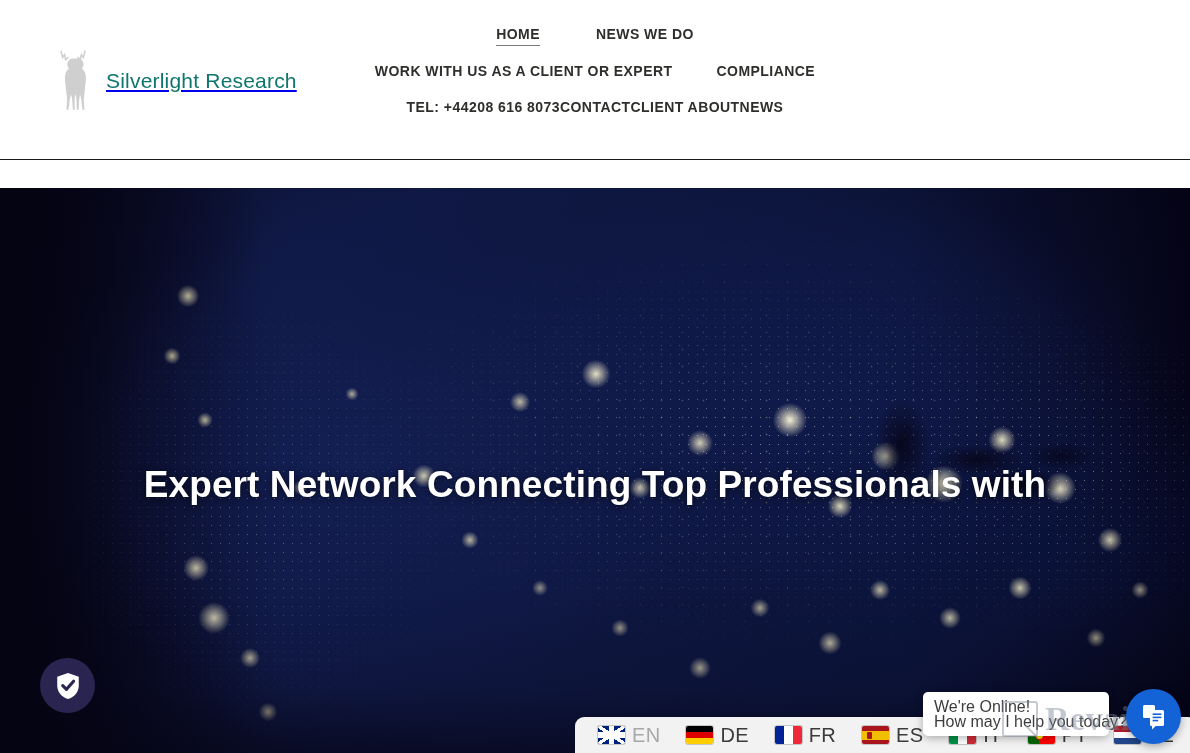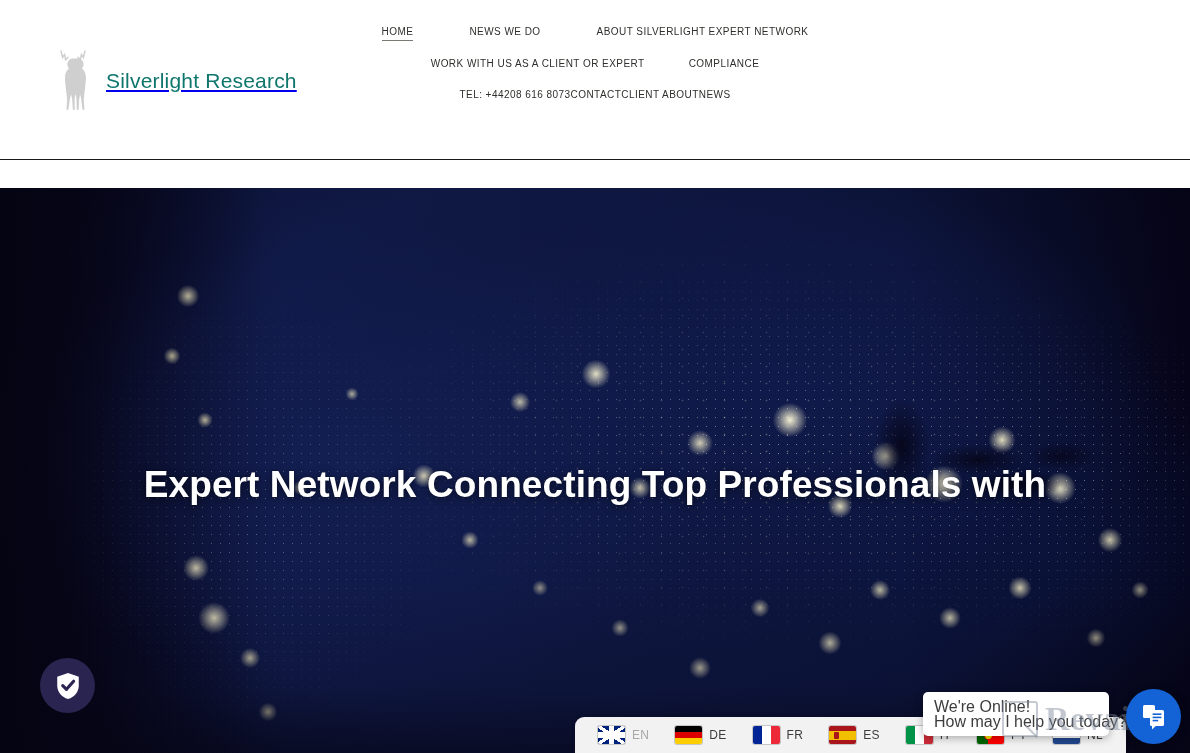--- a/index.html
+++ b/index.html
@@ -32,23 +32,23 @@
 
   .nav { position: absolute; left: 0; top: 26px; width: 1190px; }
   .nav-row {
     display: flex; justify-content: center; align-items: baseline;
     width: 100%;
   }
   .nav-row.r1 { gap: 56px; margin-bottom: 17px; }
   .nav-row.r2 { gap: 44px; margin-bottom: 17px; }
   .nav-row.r3 { }
   .nav-link {
-    font-size: 10px; color: #2e2e2b; letter-spacing: .45px;
+    font-size: 14px; color: #2e2e2b; letter-spacing: .45px;
     text-decoration: none; white-space: nowrap; cursor: pointer;
-    padding-bottom: 3px; font-weight: 400;
+    padding-bottom: 3px; font-weight: 700;
   }
   .nav-link.active { border-bottom: 1px solid #7a7a75; }
 
   
   .hero {
     position: absolute; left: 0; top: 160px;
     width: 1190px; height: 593px;
     overflow: hidden;
     background: #0b0820;
     margin-top: 28px;
@@ -182,21 +182,21 @@
   }
   .lang-item {
     display: flex; align-items: center; gap: 7px;
     padding: 0 13px; cursor: pointer; height: 36px;
   }
   .flag {
     width: 27px; height: 18px; border-radius: 2px;
     box-shadow: 0 0 0 1px rgba(0,0,0,.18); position: relative; overflow: hidden;
     flex: 0 0 auto;
   }
-  .lang-label { font-size: 12px; color: #3b3b3b; letter-spacing: .3px; }
+  .lang-label { font-size: 20px; color: #3b3b3b; letter-spacing: .3px; }
   .lang-item.active .lang-label { color: #a8a8a8; }
 
   
   .fl-gb { background: #00247d; }
   .fl-gb::before {
     content:""; position:absolute; inset:0;
     background:
       linear-gradient(to bottom right, transparent calc(50% - 1.6px), #fff calc(50% - 1.6px), #fff calc(50% + 1.6px), transparent calc(50% + 1.6px)),
       linear-gradient(to bottom left,  transparent calc(50% - 1.6px), #fff calc(50% - 1.6px), #fff calc(50% + 1.6px), transparent calc(50% + 1.6px));
   }
@@ -272,21 +272,20 @@
           <path d="M21 10.5c-3.1 0-5.2 2.1-5.6 4.8-.3 2.1.5 3.9 1.6 5.2-2.4 1.6-3.6 4.4-3.9 7.6-.3 3.6.2 7.4.6 10.9l1.1 9.2c.2 1.6.3 3.2.2 4.8l-.5 7.9a1 1 0 0 0 2 .2l1.1-8c.2-1.6.5-3.2.9-4.7l.5-1.9.6 2c.4 1.5.6 3 .7 4.6l.5 7.9a1 1 0 0 0 2-.1l-.2-8c0-1.6.1-3.2.4-4.8l.4-2.2.6 2.3c.3 1.5.5 3.1.5 4.7l.2 8a1 1 0 0 0 2 .1l.4-8c.1-1.6.3-3.1.6-4.6l.4-2 .5 2c.4 1.5.6 3.1.8 4.7l1 8a1 1 0 0 0 2-.2l-.5-7.9c-.1-1.6 0-3.2.2-4.8l1.1-9.2c.4-3.5.9-7.3.6-10.9-.3-3.2-1.5-6-3.9-7.6 1.1-1.3 1.9-3.1 1.6-5.2-.4-2.7-2.5-4.8-5.6-4.8z"></path>
         </g>
       </svg>
       <span class="brand-name">Silverlight Research</span>
     </a>
 
     <nav class="nav">
       <div class="nav-row r1">
         <a class="nav-link active" href="#">HOME</a>
         <a class="nav-link" href="#">NEWS WE DO</a>
-        <a class="nav-link" href="#">ABOUT SILVERLIGHT EXPERT NETWORK</a>
       </div>
       <div class="nav-row r2">
         <a class="nav-link" href="#">WORK WITH US AS A CLIENT OR EXPERT</a>
         <a class="nav-link" href="#">COMPLIANCE</a>
       </div>
       <div class="nav-row r3">
         <a class="nav-link" href="#">TEL: +44208 616 8073</a>
         <a class="nav-link" href="#">CONTACT</a>
         <a class="nav-link" href="#">CLIENT ABOUT</a>
         <a class="nav-link" href="#">NEWS</a>

